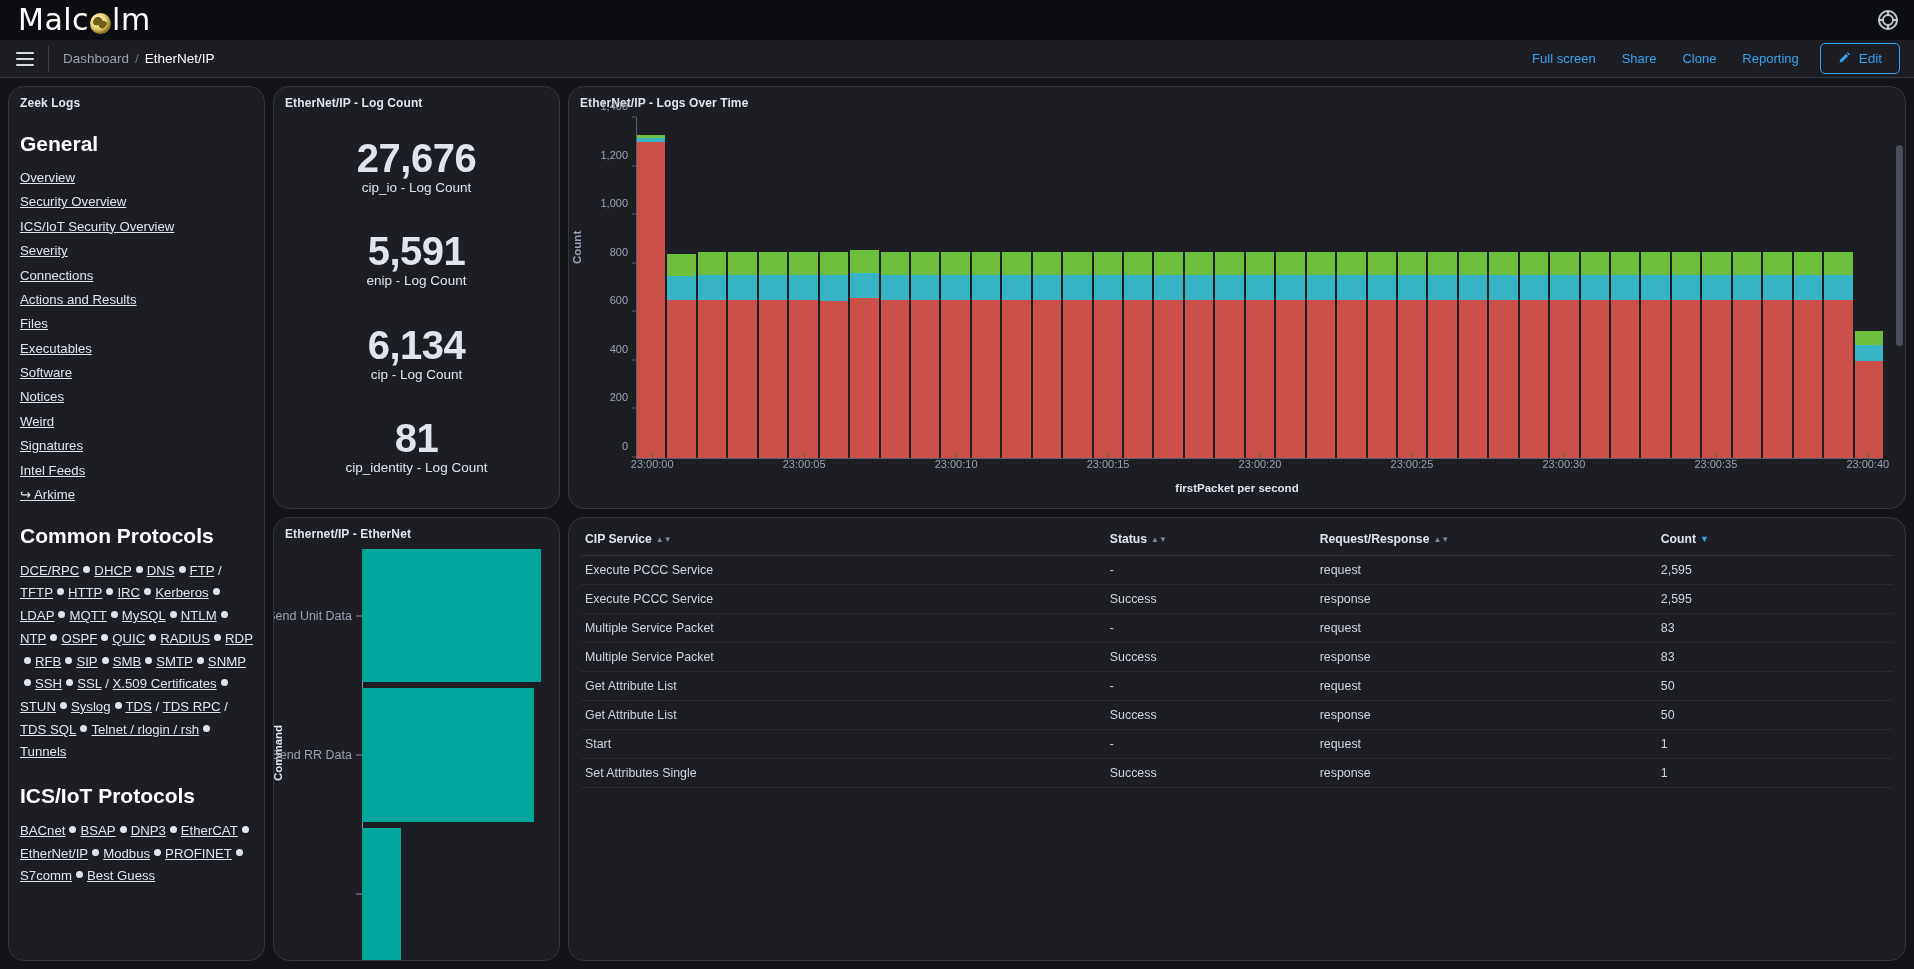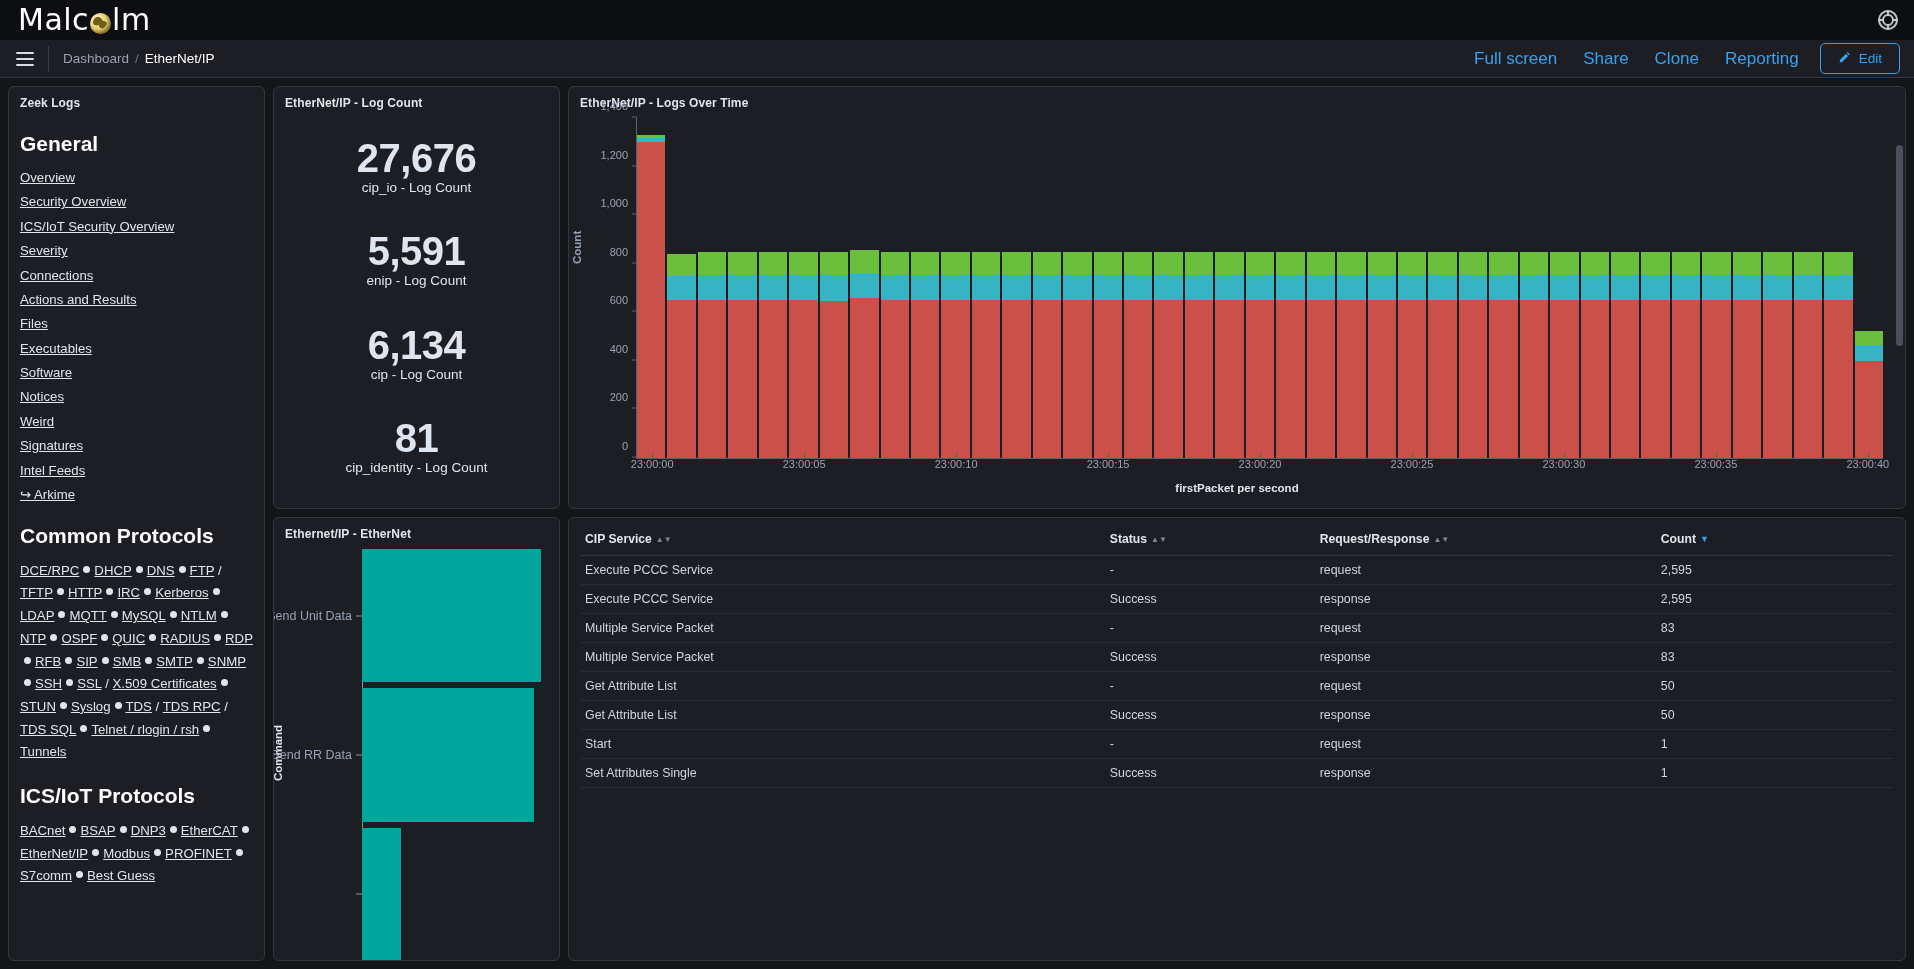--- a/index.html
+++ b/index.html
@@ -56,38 +56,38 @@
   .nav-left { display: flex; align-items: center; gap: 0; }
   .hamburger { width: 30px; height: 26px; display: flex; flex-direction: column;
                justify-content: center; gap: 4px; padding: 0 6px; cursor: pointer; }
   .hamburger span { display: block; height: 2px; background: #d7dce4; border-radius: 1px; }
   .vdiv { width: 1px; height: 26px; background: #3a3d47; margin: 0 14px 0 8px; }
   .crumb { font-size: 13.5px; color: #98a2b3; }
   .crumb-sep { color: #6b7280; margin: 0 6px; font-size: 13.5px; }
   .crumb-active { font-size: 13.5px; color: #ffffff; }
 
   .nav-right { display: flex; align-items: center; gap: 0; }
-  .nav-link { color: #36a2ef; font-size: 17px; padding: 0 13px; cursor: pointer; text-decoration: none; }
+  .nav-link { color: #36a2ef; font-size: 13px; padding: 0 13px; cursor: pointer; text-decoration: none; }
   .edit-btn {
     margin-left: 8px; border: 1px solid #36a2ef; border-radius: 5px;
     color: #36a2ef; font-size: 13.5px; padding: 7px 17px; cursor: pointer;
     display: flex; gap: 8px; background: transparent;
   }
   .pencil { width: 13px; height: 13px; display:inline-block; position: relative; }
   .pencil svg { display:block; }
 
   
   .dash {
     padding: 8px; display: grid;
     grid-template-columns: 257px 287px auto;
     grid-template-rows: 423px auto;
     gap: 8px; height: calc(969px - 78px);
   }
   .panel {
-    background: #1d1e24; border: 1px solid #343741; border-radius: 6px;
+    background: #1d1e24; border: 1px solid #343741; border-radius: 16px;
     overflow: hidden; position: relative;
   }
   .panel-title {
     font-size: 12px; font-weight: bold; color: #dfe5ef;
     padding: 9px 11px 4px 11px; letter-spacing: .1px;
   }
   .panel-title .info-i {
     display:inline-block; width: 12px; height:12px; border:1px solid #98a2b3;
     border-radius:50%; font-size:9px; line-height:10px; text-align:center;
     color:#98a2b3; font-weight:normal; margin-left:4px; vertical-align: 1px;

